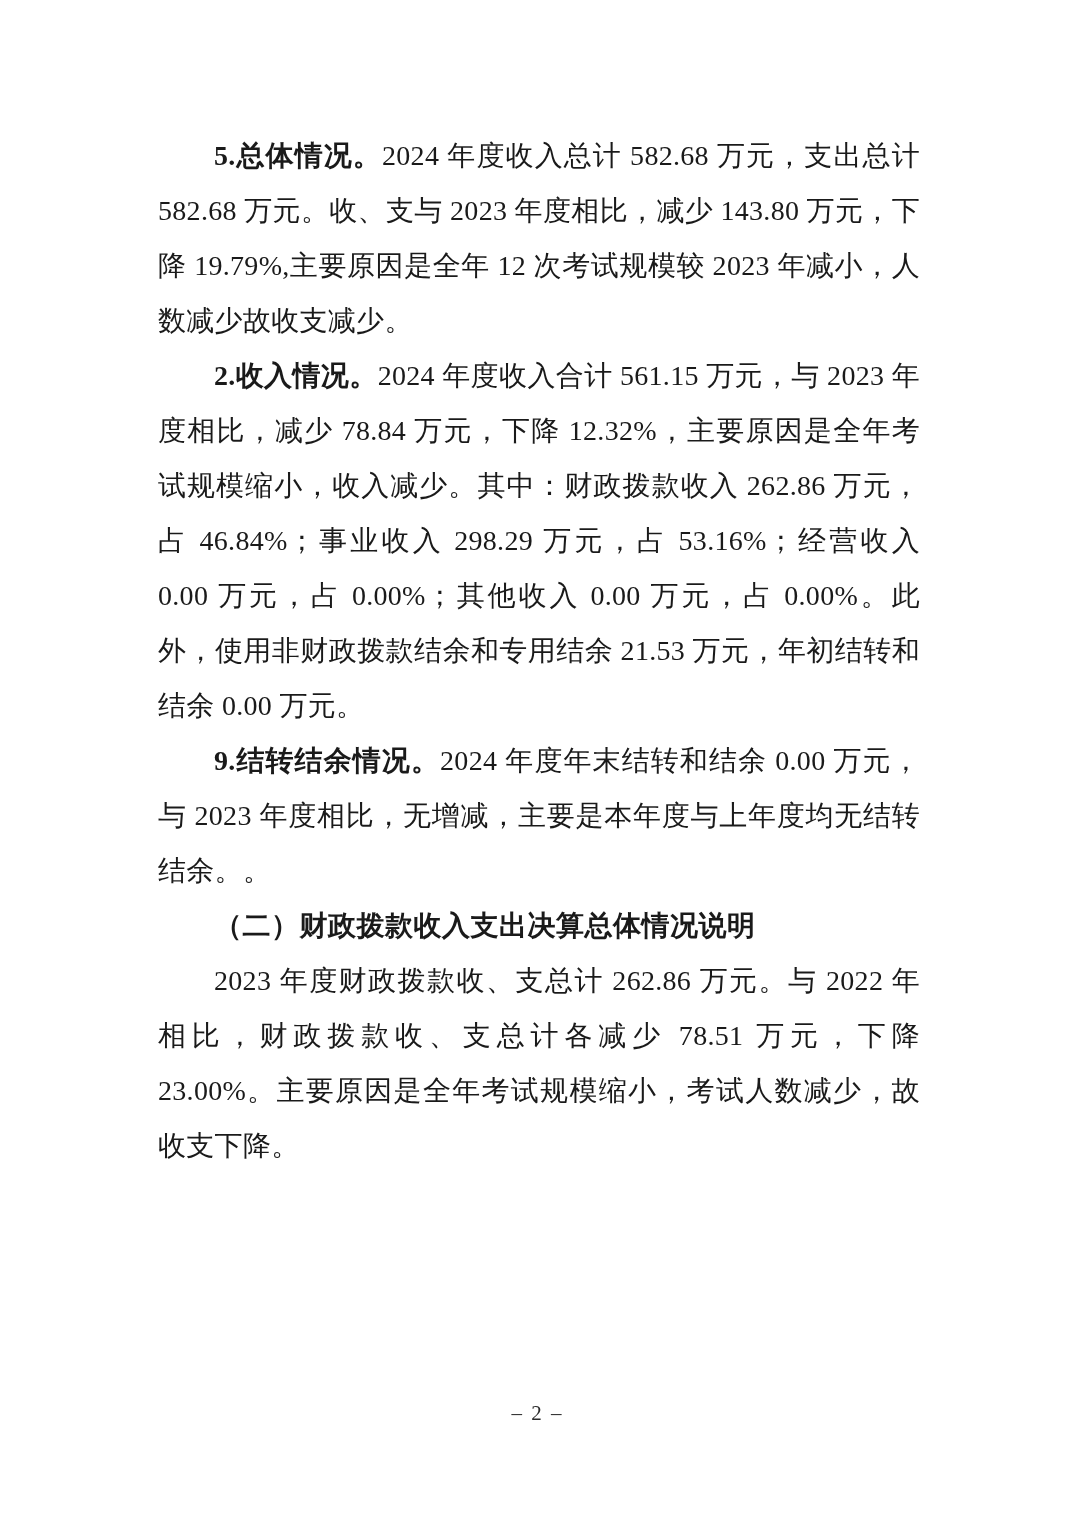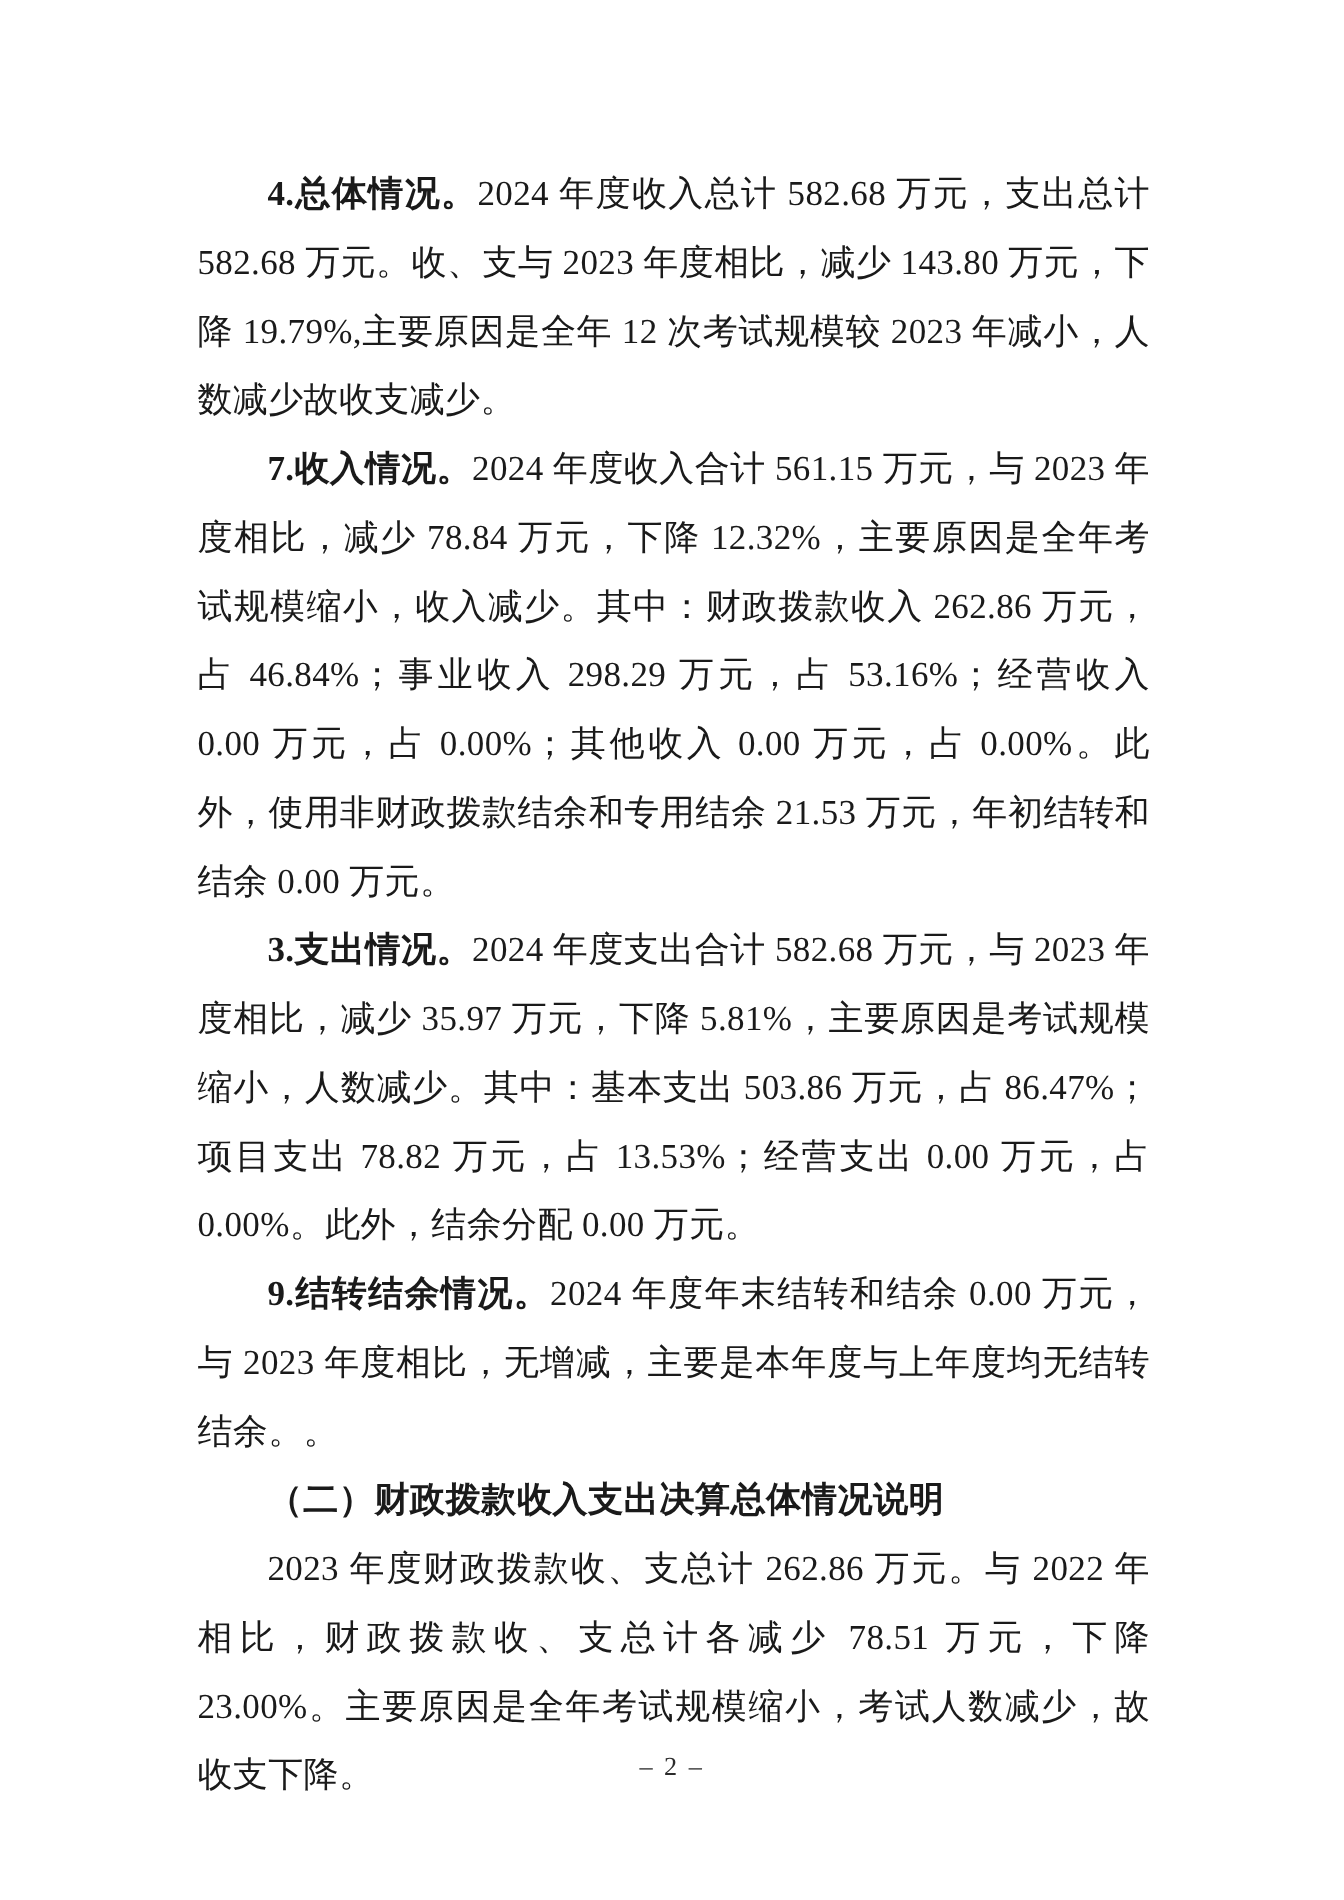--- a/index.html
+++ b/index.html
@@ -55,25 +55,24 @@
     color: #2b2b2b;
     letter-spacing: 2px;
   }
 </style>
 </head>
 <body>
 
 <div class="page">
   <div class="content">
 
-    <p class="para"><span class="lead">4.总体情况。</span><span>2024 年度收入总计 582.68 万元，支出总计 582.68 万元。收、支与 2023 年度相比，减少 143.80 万元，下降 19.79%,主要原因是全年 12 次考试规模较 2023 年减小，人数减少故收支减少。</span></p>
+    <p class="para"><span class="lead">5.总体情况。</span><span>2024 年度收入总计 582.68 万元，支出总计 582.68 万元。收、支与 2023 年度相比，减少 143.80 万元，下降 19.79%,主要原因是全年 12 次考试规模较 2023 年减小，人数减少故收支减少。</span></p>
 
-    <p class="para"><span class="lead">7.收入情况。</span><span>2024 年度收入合计 561.15 万元，与 2023 年度相比，减少 78.84 万元，下降 12.32%，主要原因是全年考试规模缩小，收入减少。其中：财政拨款收入 262.86 万元，占 46.84%；事业收入 298.29 万元，占 53.16%；经营收入 0.00 万元，占 0.00%；其他收入 0.00 万元，占 0.00%。此外，使用非财政拨款结余和专用结余 21.53 万元，年初结转和结余 0.00 万元。</span></p>
+    <p class="para"><span class="lead">2.收入情况。</span><span>2024 年度收入合计 561.15 万元，与 2023 年度相比，减少 78.84 万元，下降 12.32%，主要原因是全年考试规模缩小，收入减少。其中：财政拨款收入 262.86 万元，占 46.84%；事业收入 298.29 万元，占 53.16%；经营收入 0.00 万元，占 0.00%；其他收入 0.00 万元，占 0.00%。此外，使用非财政拨款结余和专用结余 21.53 万元，年初结转和结余 0.00 万元。</span></p>
 
-    <p class="para"><span class="lead">3.支出情况。</span><span>2024 年度支出合计 582.68 万元，与 2023 年度相比，减少 35.97 万元，下降 5.81%，主要原因是考试规模缩小，人数减少。其中：基本支出 503.86 万元，占 86.47%；项目支出 78.82 万元，占 13.53%；经营支出 0.00 万元，占 0.00%。此外，结余分配 0.00 万元。</span></p>
 
     <p class="para"><span class="lead">9.结转结余情况。</span><span>2024 年度年末结转和结余 0.00 万元，与 2023 年度相比，无增减，主要是本年度与上年度均无结转结余。。</span></p>
 
     <p class="heading">（二）财政拨款收入支出决算总体情况说明</p>
 
     <p class="para"><span>2023 年度财政拨款收、支总计 262.86 万元。与 2022 年相比，财政拨款收、支总计各减少 78.51 万元，下降 23.00%。主要原因是全年考试规模缩小，考试人数减少，故收支下降。</span></p>
 
   </div>
 
   <div class="footer">– 2 –</div>

